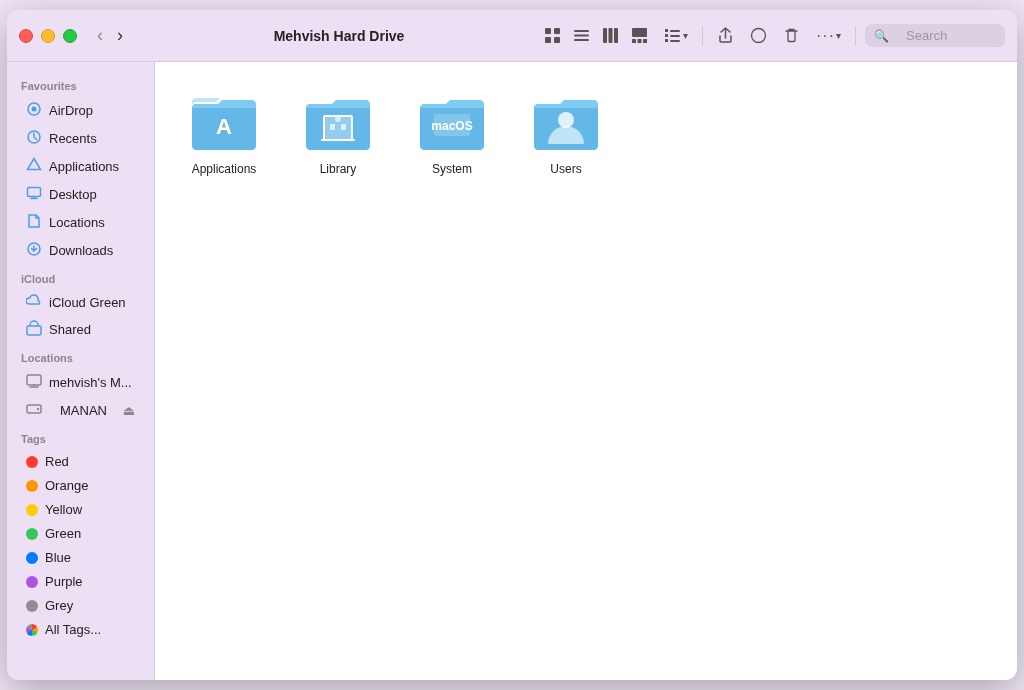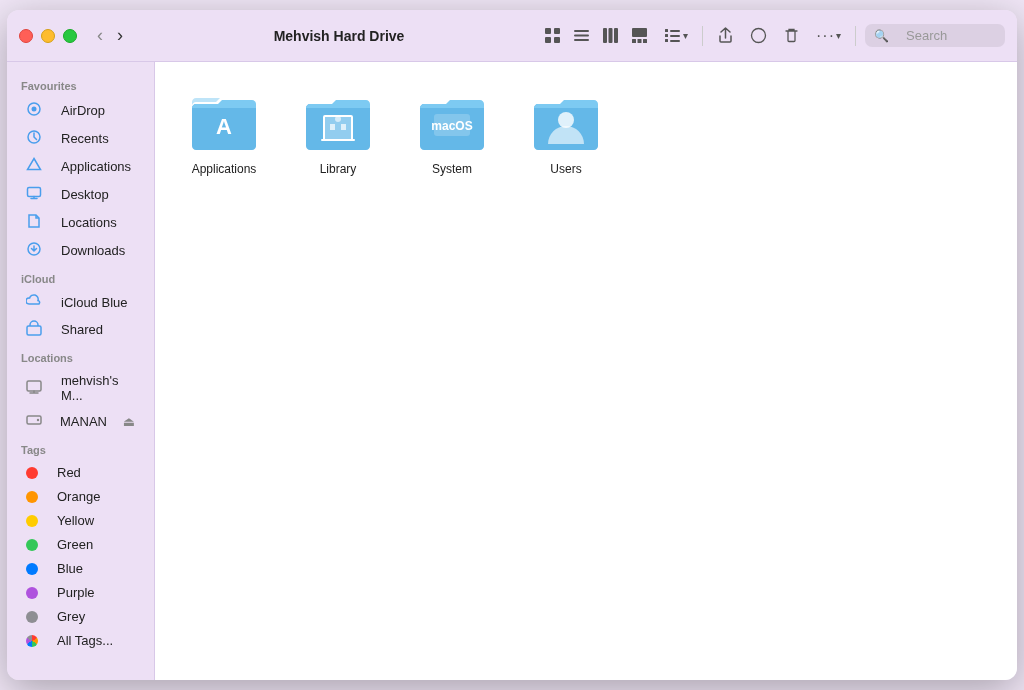--- a/index.html
+++ b/index.html
@@ -126,21 +126,21 @@
       font-size: 11px;
       font-weight: 700;
       color: #888;
       padding: 8px 14px 4px 14px;
       text-transform: none;
       letter-spacing: 0;
     }
     .sidebar-item {
       display: flex;
       align-items: center;
-      gap: 19px;
+      gap: 7px;
       padding: 4px 14px;
       cursor: pointer;
       border-radius: 6px;
       margin: 1px 5px;
       font-size: 13px;
       color: #222;
     }
     .sidebar-icon {
       font-size: 14px;
       width: 16px;
@@ -368,21 +368,21 @@
         <span>Downloads</span>
       </div>
 
       <div class="sidebar-section-label">iCloud</div>
       <div class="sidebar-item">
         <span class="sidebar-icon">
           <svg width="16" height="14" viewBox="0 0 16 14" fill="none">
             <path d="M13 10H3a3 3 0 010-6c.2 0 .4.02.6.05A4 4 0 0112 6.5c.17 0 .33.01.5.02A2.5 2.5 0 0113 10z" stroke="#4a9eed" stroke-width="1.5"></path>
           </svg>
         </span>
-        <span>iCloud Blue</span>
+        <span>iCloud Green</span>
       </div>
       <div class="sidebar-item">
         <span class="sidebar-icon">
           <svg width="16" height="16" viewBox="0 0 16 16" fill="none">
             <rect x="1" y="6" width="14" height="9" rx="1.5" stroke="#4a9eed" stroke-width="1.5"></rect>
             <path d="M4 6V5a4 4 0 018 0v1" stroke="#4a9eed" stroke-width="1.5"></path>
           </svg>
         </span>
         <span>Shared</span>
       </div>

